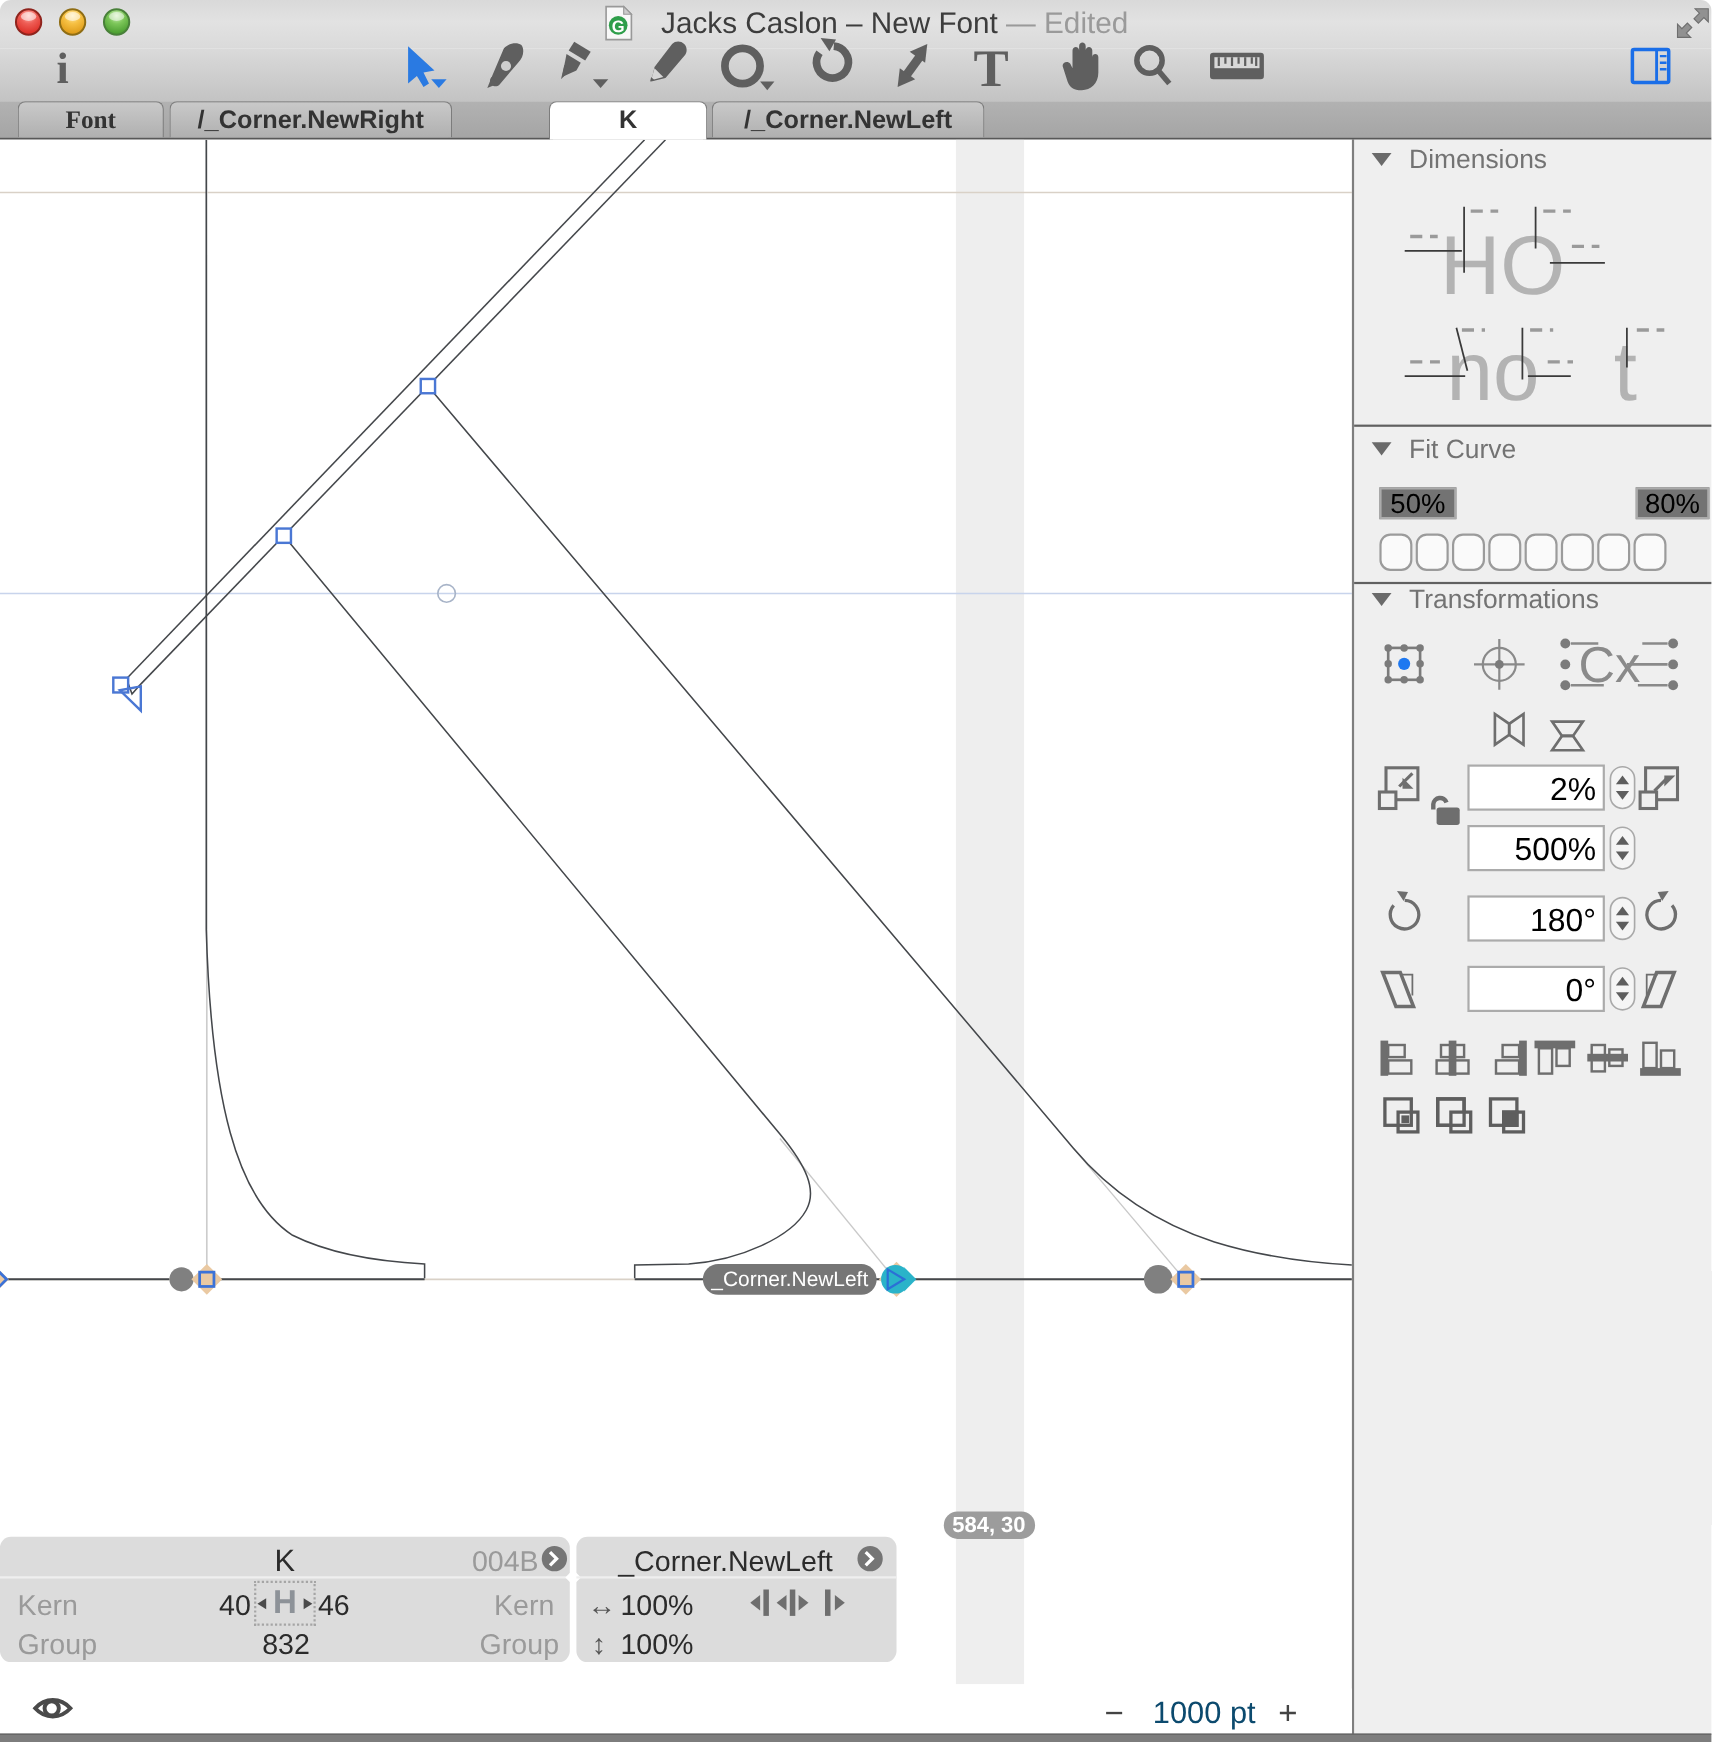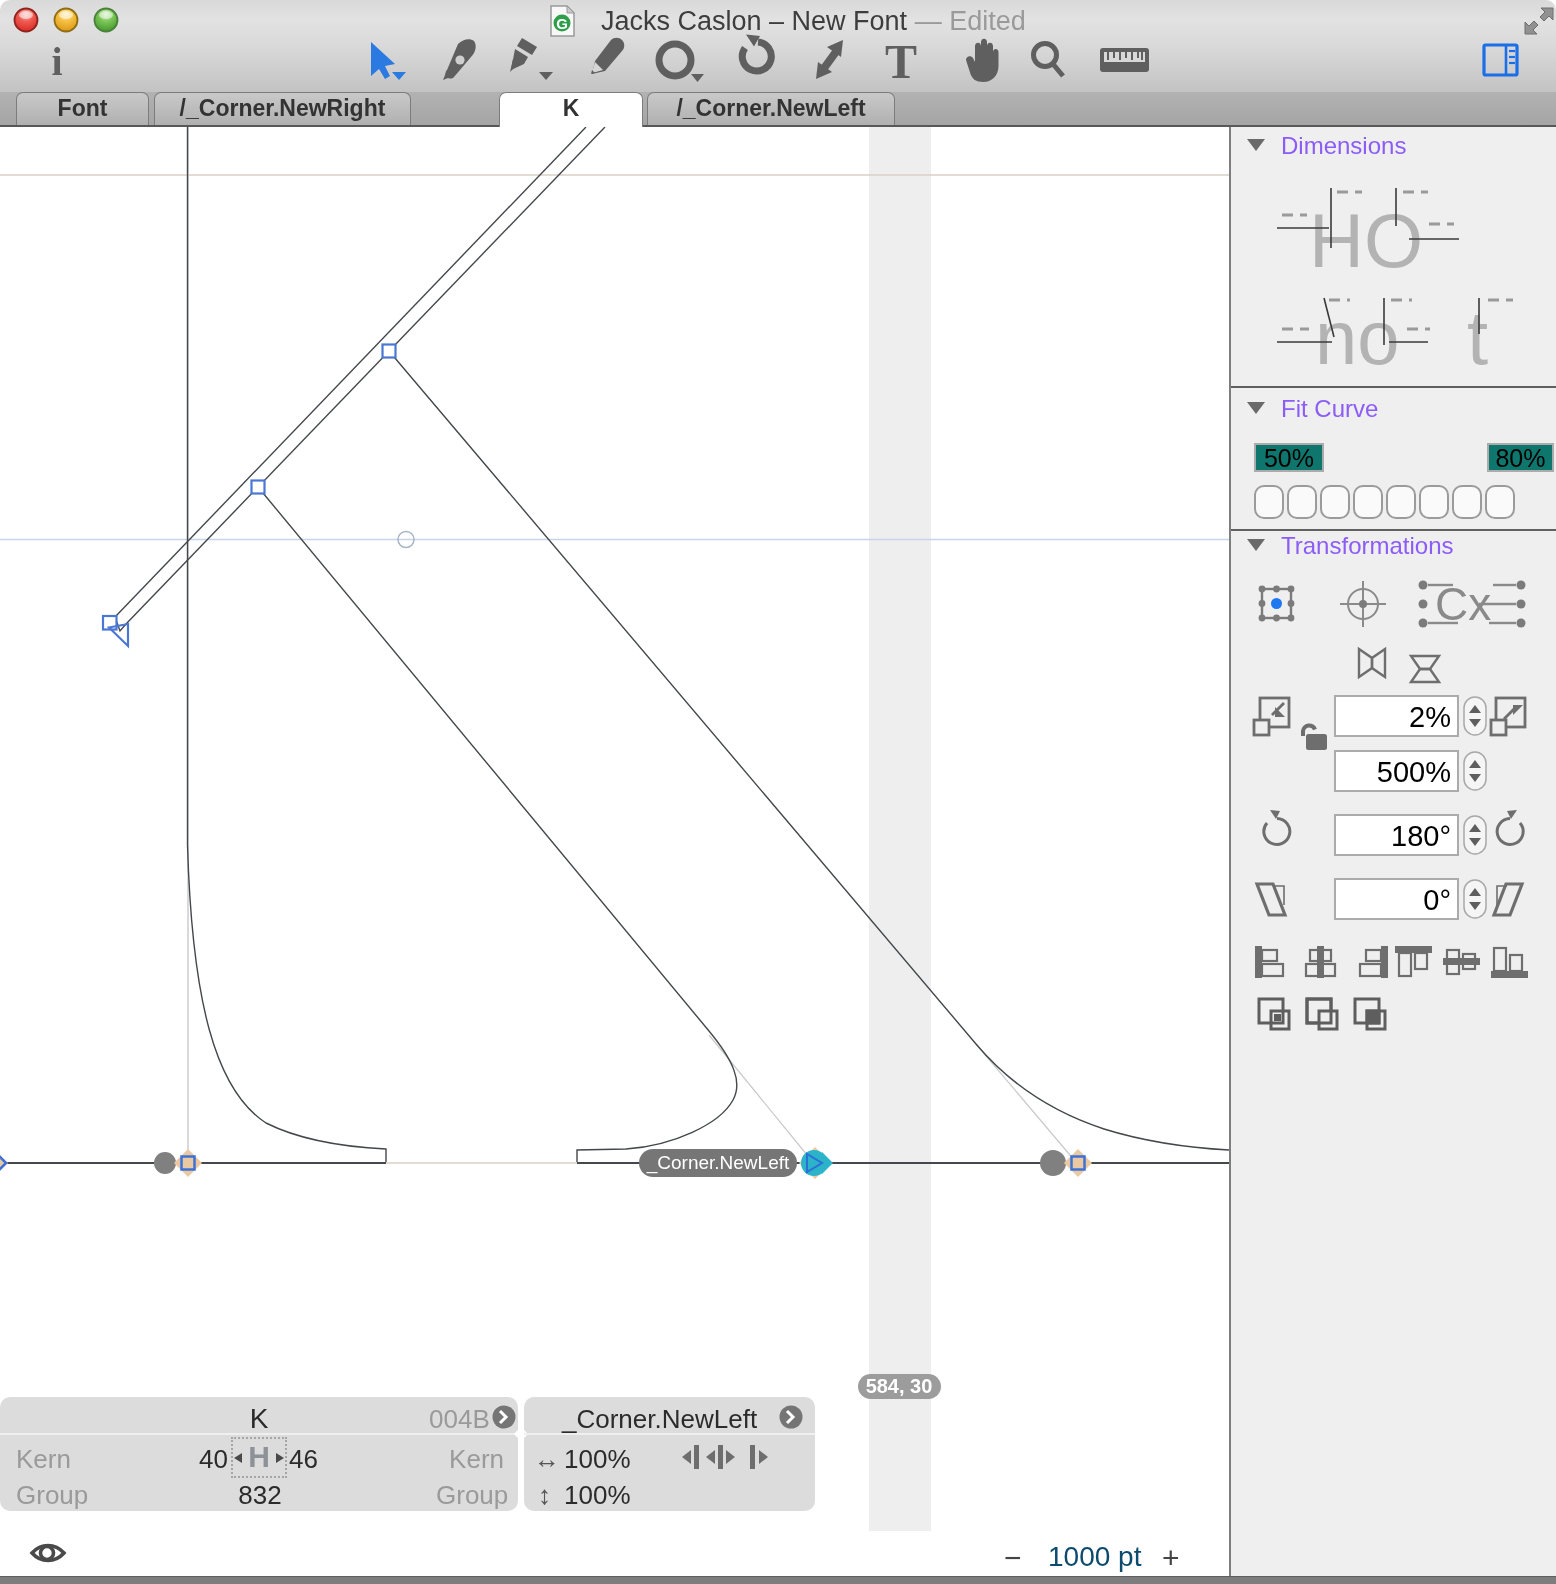--- a/index.html
+++ b/index.html
@@ -23,24 +23,24 @@
     line-height:31px;}
   .tab.active{background:#fff;height:35px;z-index:3;}
   #title-text{left:601px;top:6px;font-size:27px;color:#3d3d3d;white-space:nowrap;}
   #title-text .dim{color:#9a9a9a;}
   
   #canvas{left:0;top:127px;width:1229px;height:1449px;background:#fff;}
   
   #sidebar{left:1231px;top:127px;width:325px;height:1457px;background:#efefef;}
   #sidedivider{left:1229px;top:127px;width:2px;height:1457px;background:#7e7e7e;}
   .sep{position:absolute;left:0;width:325px;height:2px;background:#606060;}
-  .phead{position:absolute;font-size:24px;color:#8b5cf6;}
+  .phead{position:absolute;font-size:24px;color:#737373;}
   .ptri{position:absolute;width:0;height:0;border-left:9px solid transparent;
         border-right:9px solid transparent;border-top:12px solid #6a6a6a;}
-  .field{position:absolute;background:#0f766e;border:2px solid #ababab;box-sizing:border-box;
+  .field{position:absolute;background:#737373;border:2px solid #ababab;box-sizing:border-box;
          font-size:27px;color:#000;}
   
   #bottombar{left:0;top:1535px;width:1229px;height:41px;background:#fff;}
   #winbottom{left:0;top:1576px;width:1556px;height:8px;background:#7d7d7d;border-top:1px solid #5e5e5e;box-sizing:border-box;}
   .infobox{position:absolute;background:#dcdcdc;border-radius:10px;}
   .it{position:absolute;font-size:26px;color:#2b2b2b;white-space:nowrap;}
   .ig{color:#9a9a9a;}
 </style>
 </head>
 <body>
@@ -156,21 +156,21 @@
     <rect x="1484" y="45" width="33" height="30" rx="1.5" fill="none" stroke="#1a6ee8" stroke-width="3.2"></rect>
     <line x1="1506" y1="45" x2="1506" y2="75" stroke="#1a6ee8" stroke-width="2.6"></line>
     <g stroke="#1a6ee8" stroke-width="2.2">
       <line x1="1509" y1="51" x2="1515" y2="51"></line>
         <line x1="1509" y1="57" x2="1515" y2="57"></line>
       <line x1="1509" y1="63" x2="1515" y2="63"></line>
     </g>
   </g>
 </svg>
 <div class="abs" id="tabbar"></div>
-<div class="abs tab" style="left:16px;width:133px;">Font</div>
+<div class="abs tab" style="left:16px;width:133px;font-family:Liberation Serif, serif;">Font</div>
 <div class="abs tab" style="left:154px;width:257px;">/_Corner.NewRight</div>
 <div class="abs tab active" style="left:499px;width:144px;">K</div>
 <div class="abs tab" style="left:647px;width:248px;">/_Corner.NewLeft</div>
 <div class="abs" id="canvas">
 <svg width="1229" height="1449" viewBox="0 127 1229 1449">
 
   <rect x="869" y="127" width="62" height="1404" fill="#eeeeee"></rect>
 
   <line x1="0" y1="175" x2="1229" y2="175" stroke="#d9d1c7" stroke-width="1.5"></line>
   <line x1="0" y1="1163" x2="1229" y2="1163" stroke="#d9d1c7" stroke-width="1.5"></line>

